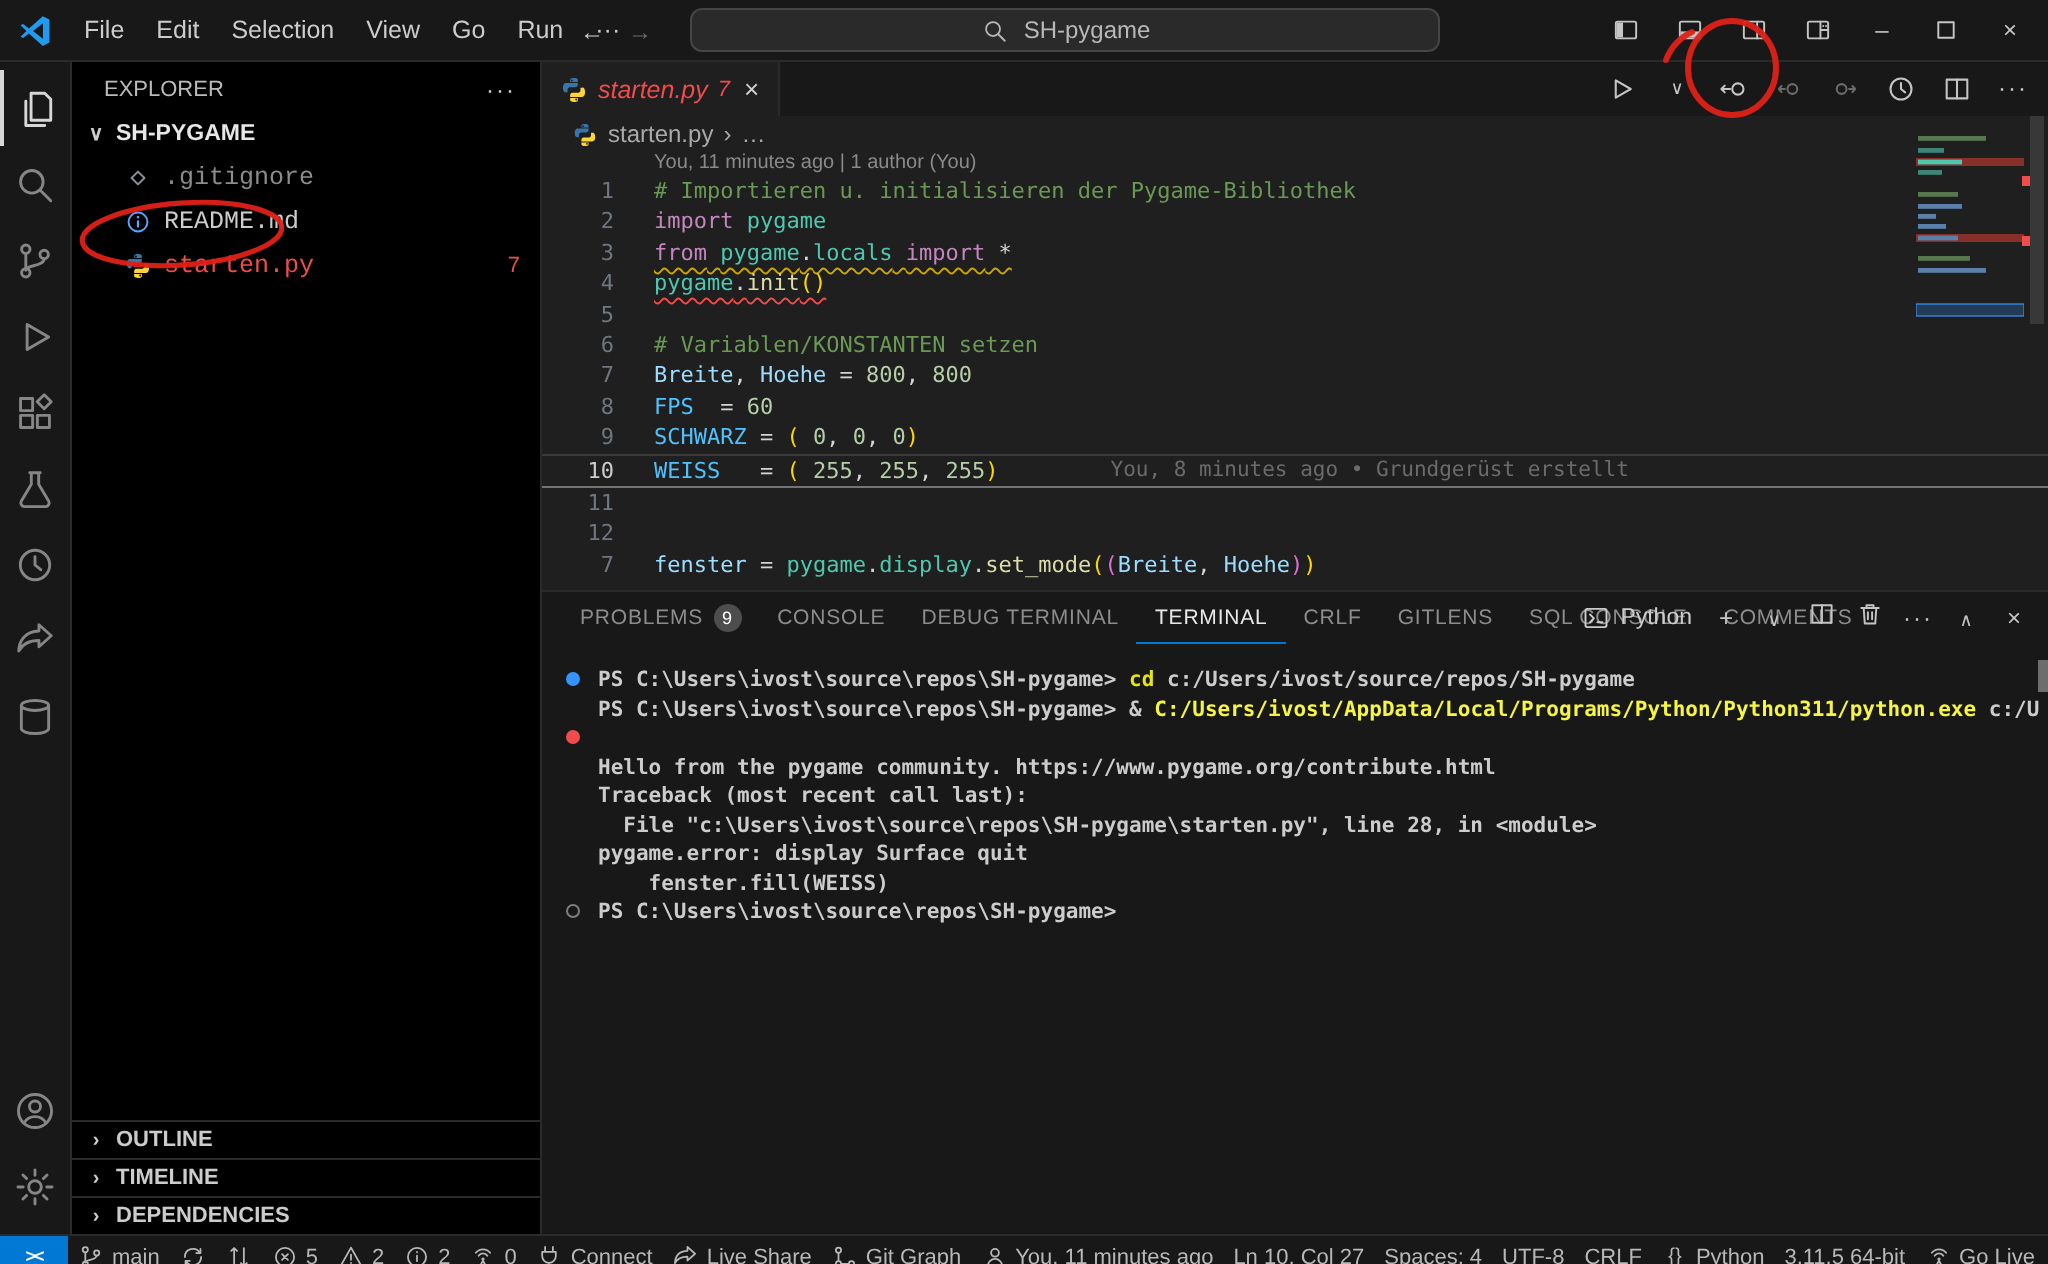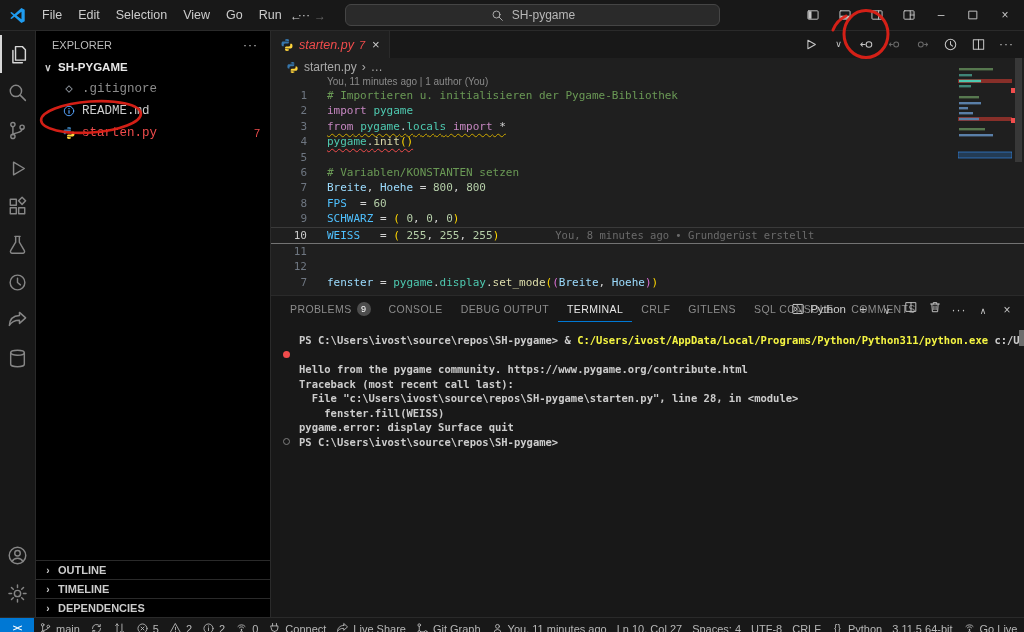--- a/index.html
+++ b/index.html
@@ -504,21 +504,21 @@
   <div class="panel">
     <div class="panel-tabs" id="panel-tabs">
         <div class="ptab">
           <span>PROBLEMS</span>
           <span class="pbadge">9</span>
         </div>
         <div class="ptab">
           <span>CONSOLE</span>
         </div>
         <div class="ptab">
-          <span>DEBUG OUTPUT</span>
+          <span>DEBUG TERMINAL</span>
         </div>
         <div class="ptab active">
           <span>TERMINAL</span>
         </div>
         <div class="ptab">
           <span>CRLF</span>
         </div>
         <div class="ptab">
           <span>GITLENS</span>
         </div>
@@ -550,27 +550,28 @@
         <span><span class="icon" style="width: 14px; height: 14px;">
             <svg viewBox="0 0 16 16">
               <path d="M3 4.6h10M6 4.6V3h4v1.6M4.4 4.6l.6 8.8h6l.6-8.8M6.8 7v4M9.2 7v4"></path>
             </svg>
           </span></span>
         <span><span class="txticon" style="letter-spacing: 1px; width: 14px; height: 14px;">···</span></span>
         <span><span class="txticon" style="font-size: 9px; width: 14px; height: 14px;">∧</span></span>
         <span><span class="txticon" style="width: 14px; height: 14px;">×</span></span>
       </div>
     <div class="terminal" id="terminal">
+        <div class="trow"><span class="tdeco blue"></span><span class="tk-txt">PS C:\Users\ivost\source\repos\SH-pygame&gt; </span><span class="tk-yel">cd</span><span class="tk-txt"> c:/Users/ivost/source/repos/SH-pygame</span></div>
         <div class="trow"><span class="tk-txt">PS C:\Users\ivost\source\repos\SH-pygame&gt; &amp; </span><span class="tk-yelb">C:/Users/ivost/AppData/Local/Programs/Python/Python311/python.exe</span><span class="tk-txt"> c:/U</span></div>
         <div class="trow"><span class="tdeco red"></span></div>
         <div class="trow"><span class="tk-txt">Hello from the pygame community. https://www.pygame.org/contribute.html</span></div>
         <div class="trow"><span class="tk-txt">Traceback (most recent call last):</span></div>
         <div class="trow"><span class="tk-txt">  File "c:\Users\ivost\source\repos\SH-pygame\starten.py", line 28, in &lt;module&gt;</span></div>
+        <div class="trow"><span class="tk-txt">pygame.error: display Surface quit</span></div>
         <div class="trow"><span class="tk-txt">    fenster.fill(WEISS)</span></div>
-        <div class="trow"><span class="tk-txt">pygame.error: display Surface quit</span></div>
         <div class="trow"><span class="tdeco circle"></span><span class="tk-txt">PS C:\Users\ivost\source\repos\SH-pygame&gt; </span></div>
       </div>
     <div class="term-scroll"></div>
   </div>
 
   <div class="statusbar">
     <div class="sb-left" id="status-left">
         <div class="sb-item accent">
           <span class="txticon" style="font-size: 9px; font-weight: bold; letter-spacing: -1px; width: 13px; height: 13px;">&gt;&lt;</span>
         </div>

